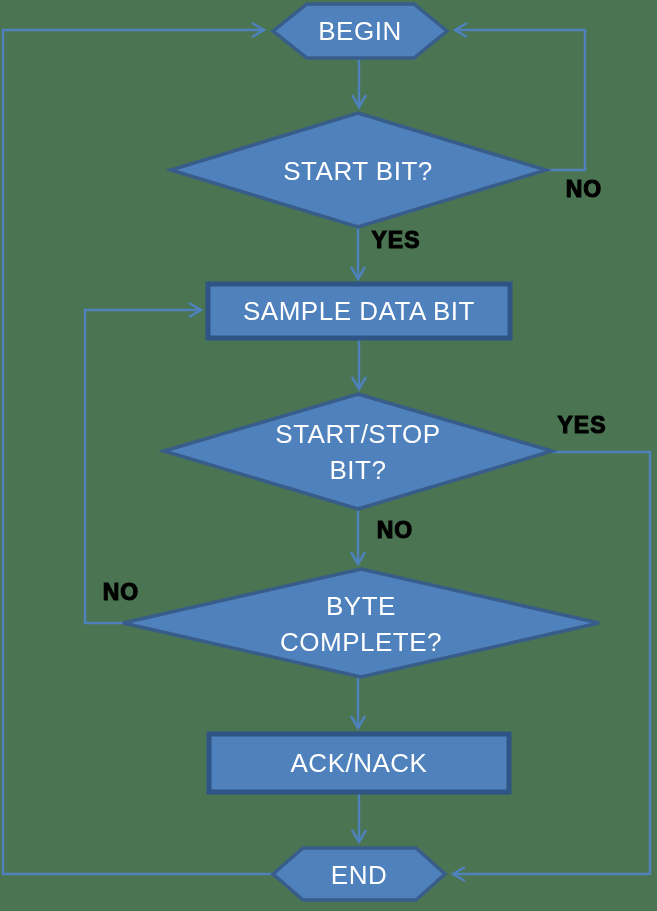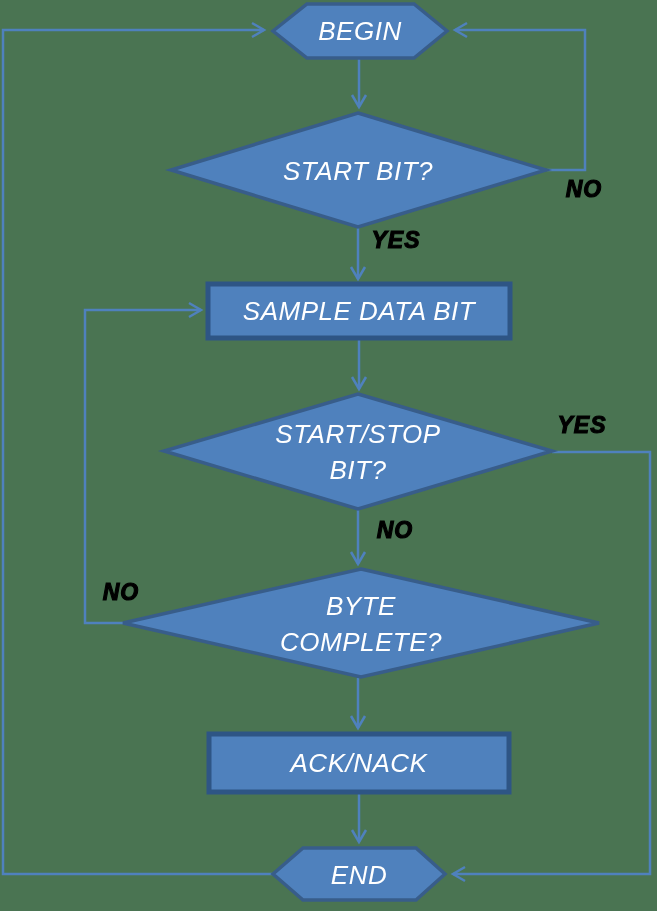--- a/index.html
+++ b/index.html
@@ -7,21 +7,20 @@
     padding: 0;
     background: var(--background, #4a7452);
     font-family: "Liberation Sans", sans-serif;
   }
   .canvas {
     position: relative;
     width: 657px;
     height: 911px;
     background: var(--background, #4a7452);
     overflow: hidden;
-    font-style: italic;
   }
   svg { display: block; }
 
   .connector {
     fill: none;
     stroke: var(--connector, #4f81bd);
     stroke-width: 2.5;
   }
   .shape {
     fill: var(--shape-fill, #4f81bd);

